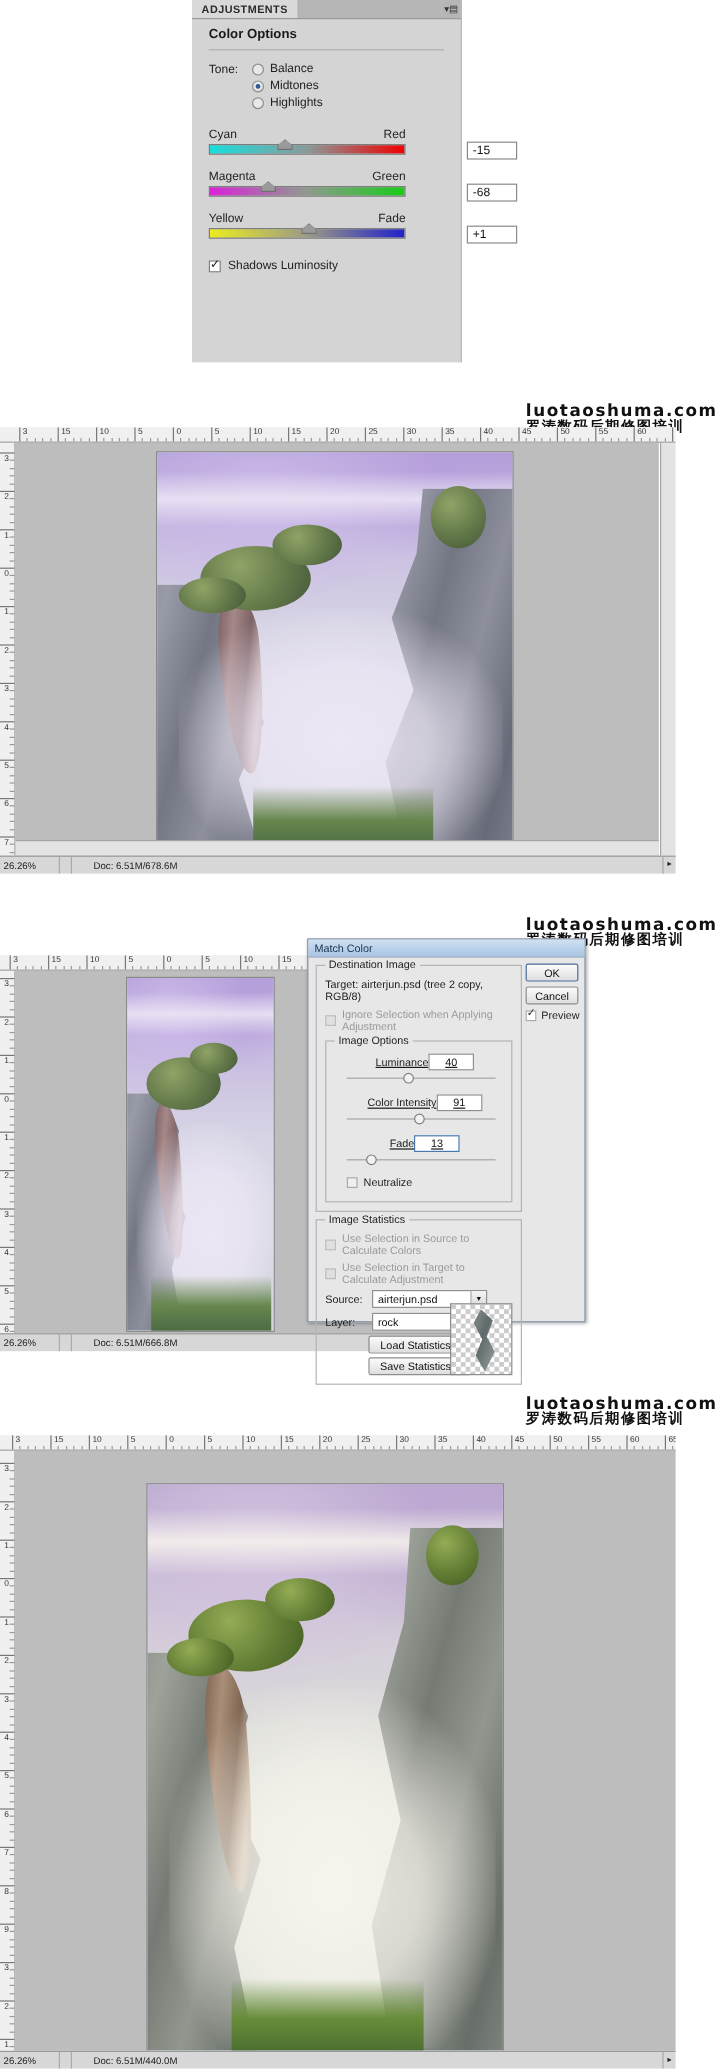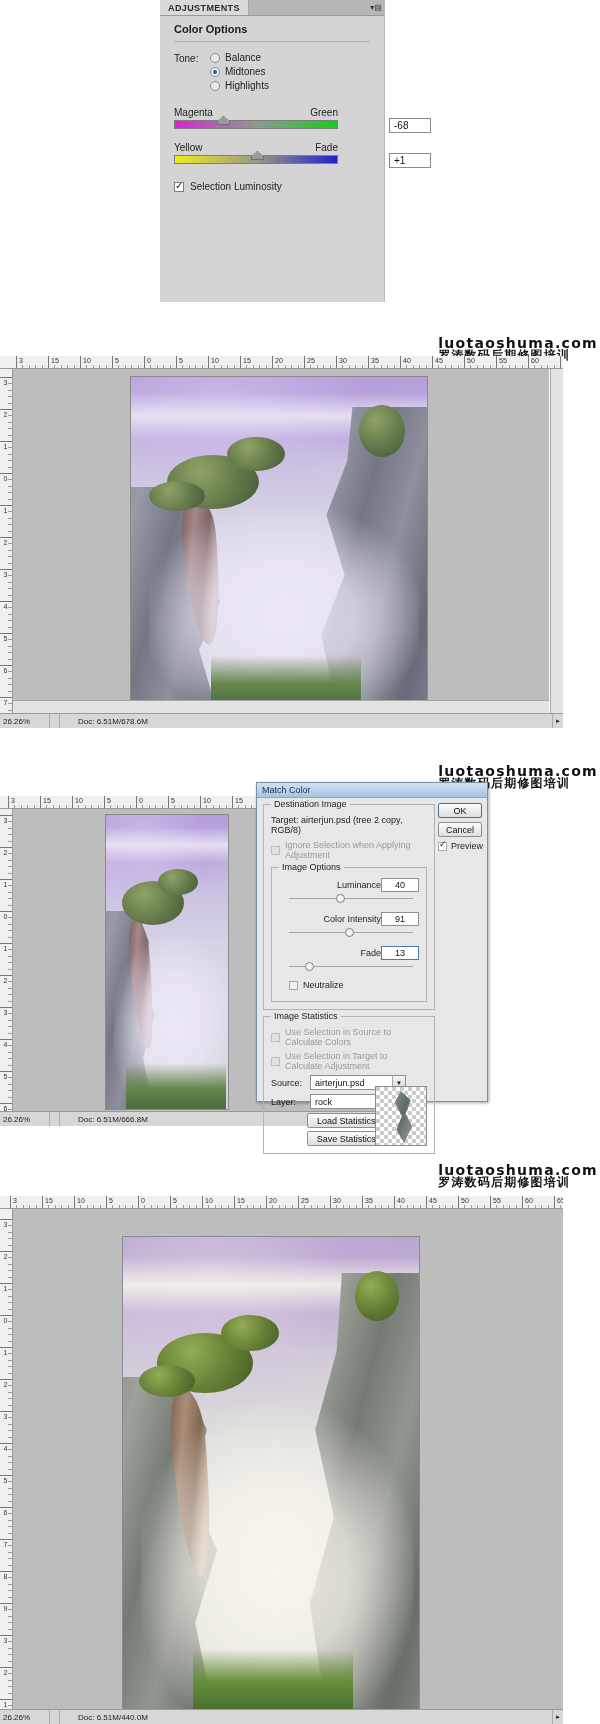--- a/index.html
+++ b/index.html
@@ -238,22 +238,23 @@
   .kv{ font-size:9px; color:#1d1d1d; margin-bottom:5px; }
   .chk-line{ display:flex; align-items:center; gap:5px; margin-bottom:4px; }
   .chk-line.dim span{ color:#9a9a9a; }
   .chk{
     width:9px; height:9px; background:#efefef; border:1px solid #a9a9a9; flex:none;
   }
   .chk.dim{ background:#e0e0e0; border-color:#bdbdbd; }
   .chk-txt{ font-size:9px; color:#1d1d1d; }
 
   .opt-row{
-    display:flex; align-items:center; justify-content:flex-end;
+    display:flex; align-items:center; justify-content:center;
     margin-bottom:1px;
+    text-decoration:underline;
   }
   .opt-name{ font-size:9px; color:#1d1d1d; padding-left:10px; }
   .num-in{
     width:38px; height:14px; background:#fff; border:1px solid #909090;
     font-size:9px; display:flex; align-items:center; justify-content:center;
     color:#111;
   }
   .num-in.focus{ border:1px solid #4a78b0; }
   .mc-slider{
     position:relative; height:12px; margin:0 6px 7px 10px;
@@ -345,20 +346,29 @@
         </label>
         <label class="radio-line">
           <span class="radio"></span>
           <span class="radio-text">Highlights</span>
         </label>
       </div>
     </div>
 
     <div class="sliders">
 
+      <div class="slider-block">
+        <div class="slider-ends">
+          <span>Cyan</span>
+          <span>Red</span>
+        </div>
+        <div class="slider-track grad-cr"></div>
+        <div class="knob" style="left:57px"></div>
+        <div class="val-box">-15</div>
+      </div>
 
       <div class="slider-block">
         <div class="slider-ends">
           <span>Magenta</span>
           <span>Green</span>
         </div>
         <div class="slider-track grad-mg"></div>
         <div class="knob" style="left:43px"></div>
         <div class="val-box">-68</div>
       </div>
@@ -370,21 +380,21 @@
         </div>
         <div class="slider-track grad-yb"></div>
         <div class="knob" style="left:77px"></div>
         <div class="val-box">+1</div>
       </div>
 
     </div>
 
     <label class="preserve">
       <span class="cbx on"></span>
-      <span class="preserve-text">Selection Luminosity</span>
+      <span class="preserve-text">Shadows Luminosity</span>
     </label>
 
   </div>
 </div>
 
 <div class="watermark" style="top:336px">
   <div class="wm-en">luotaoshuma.com</div>
   <div class="wm-cn">罗涛数码后期修图培训</div>
 </div>
 

